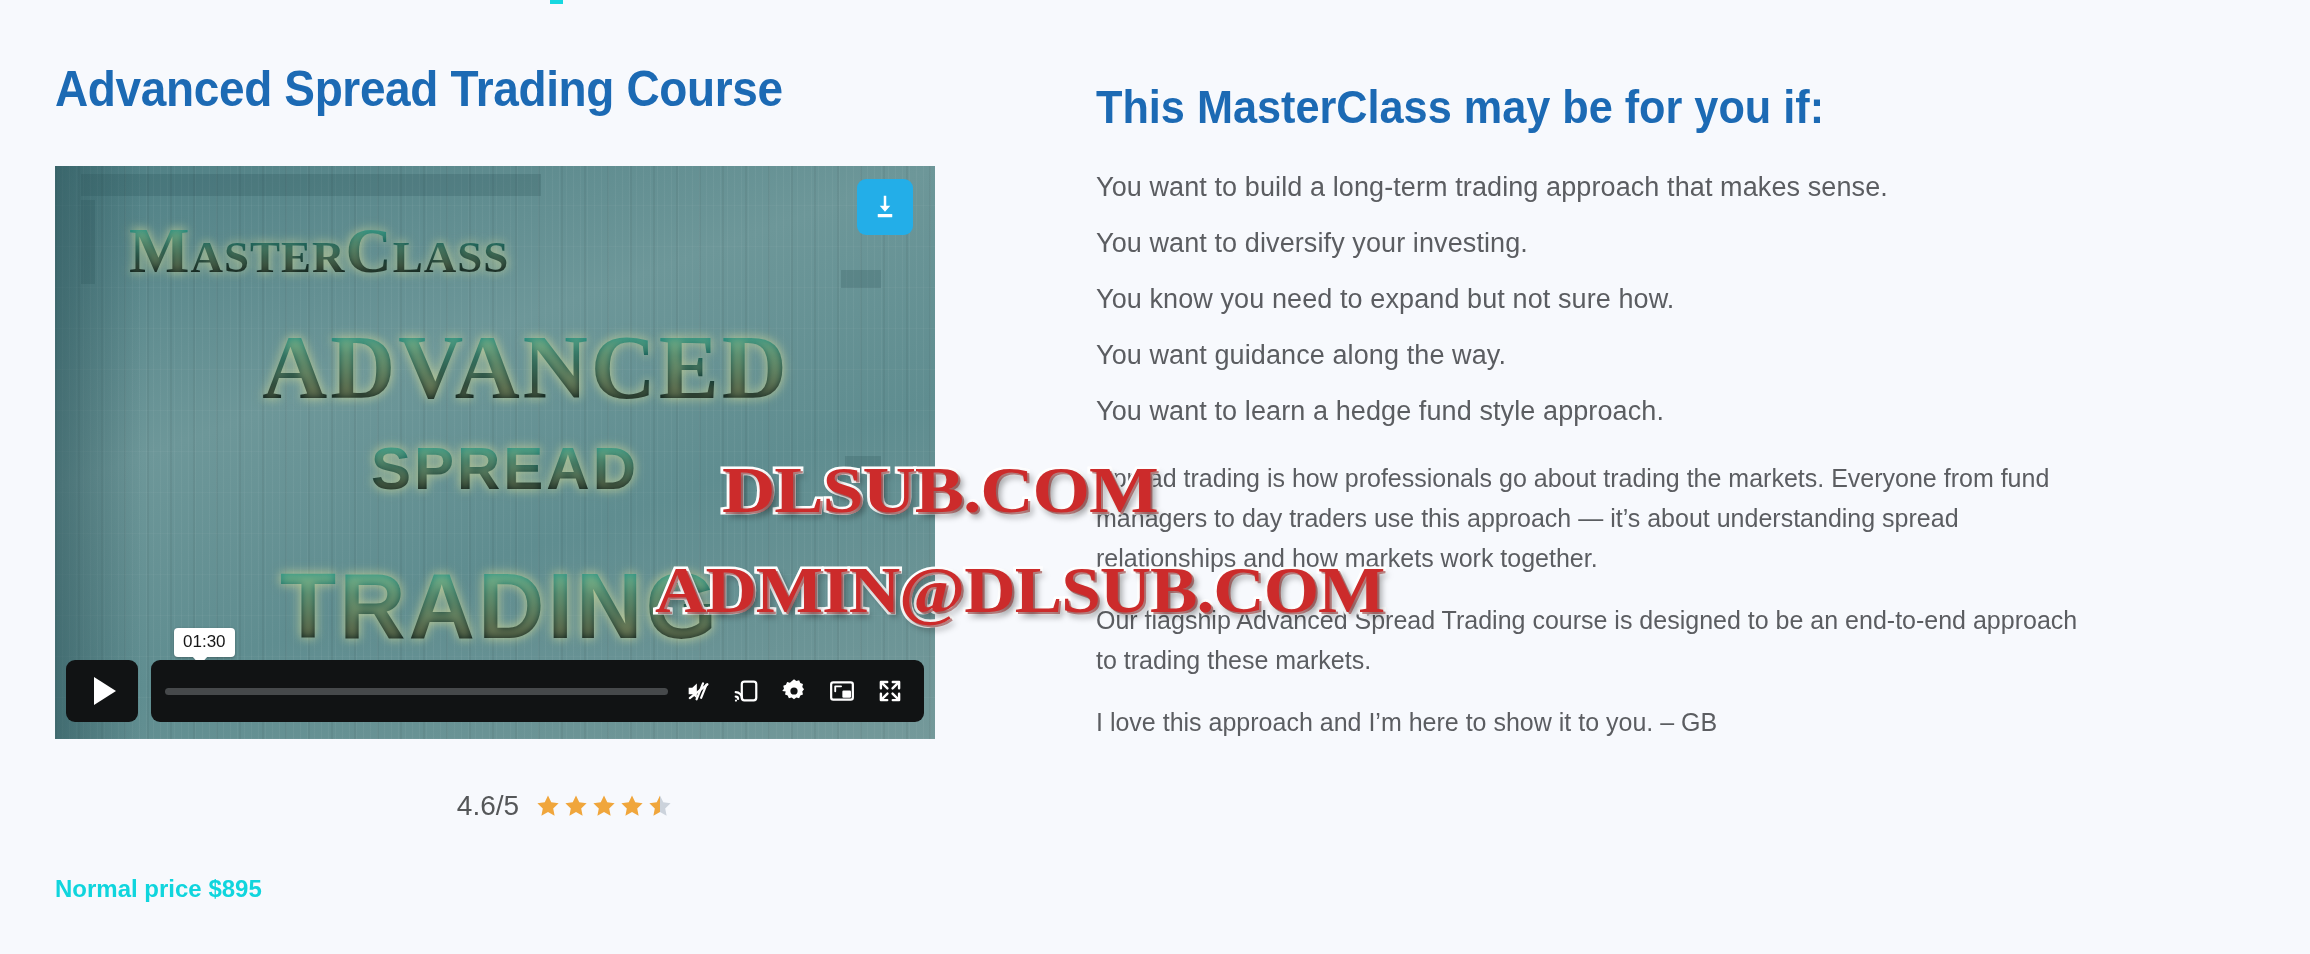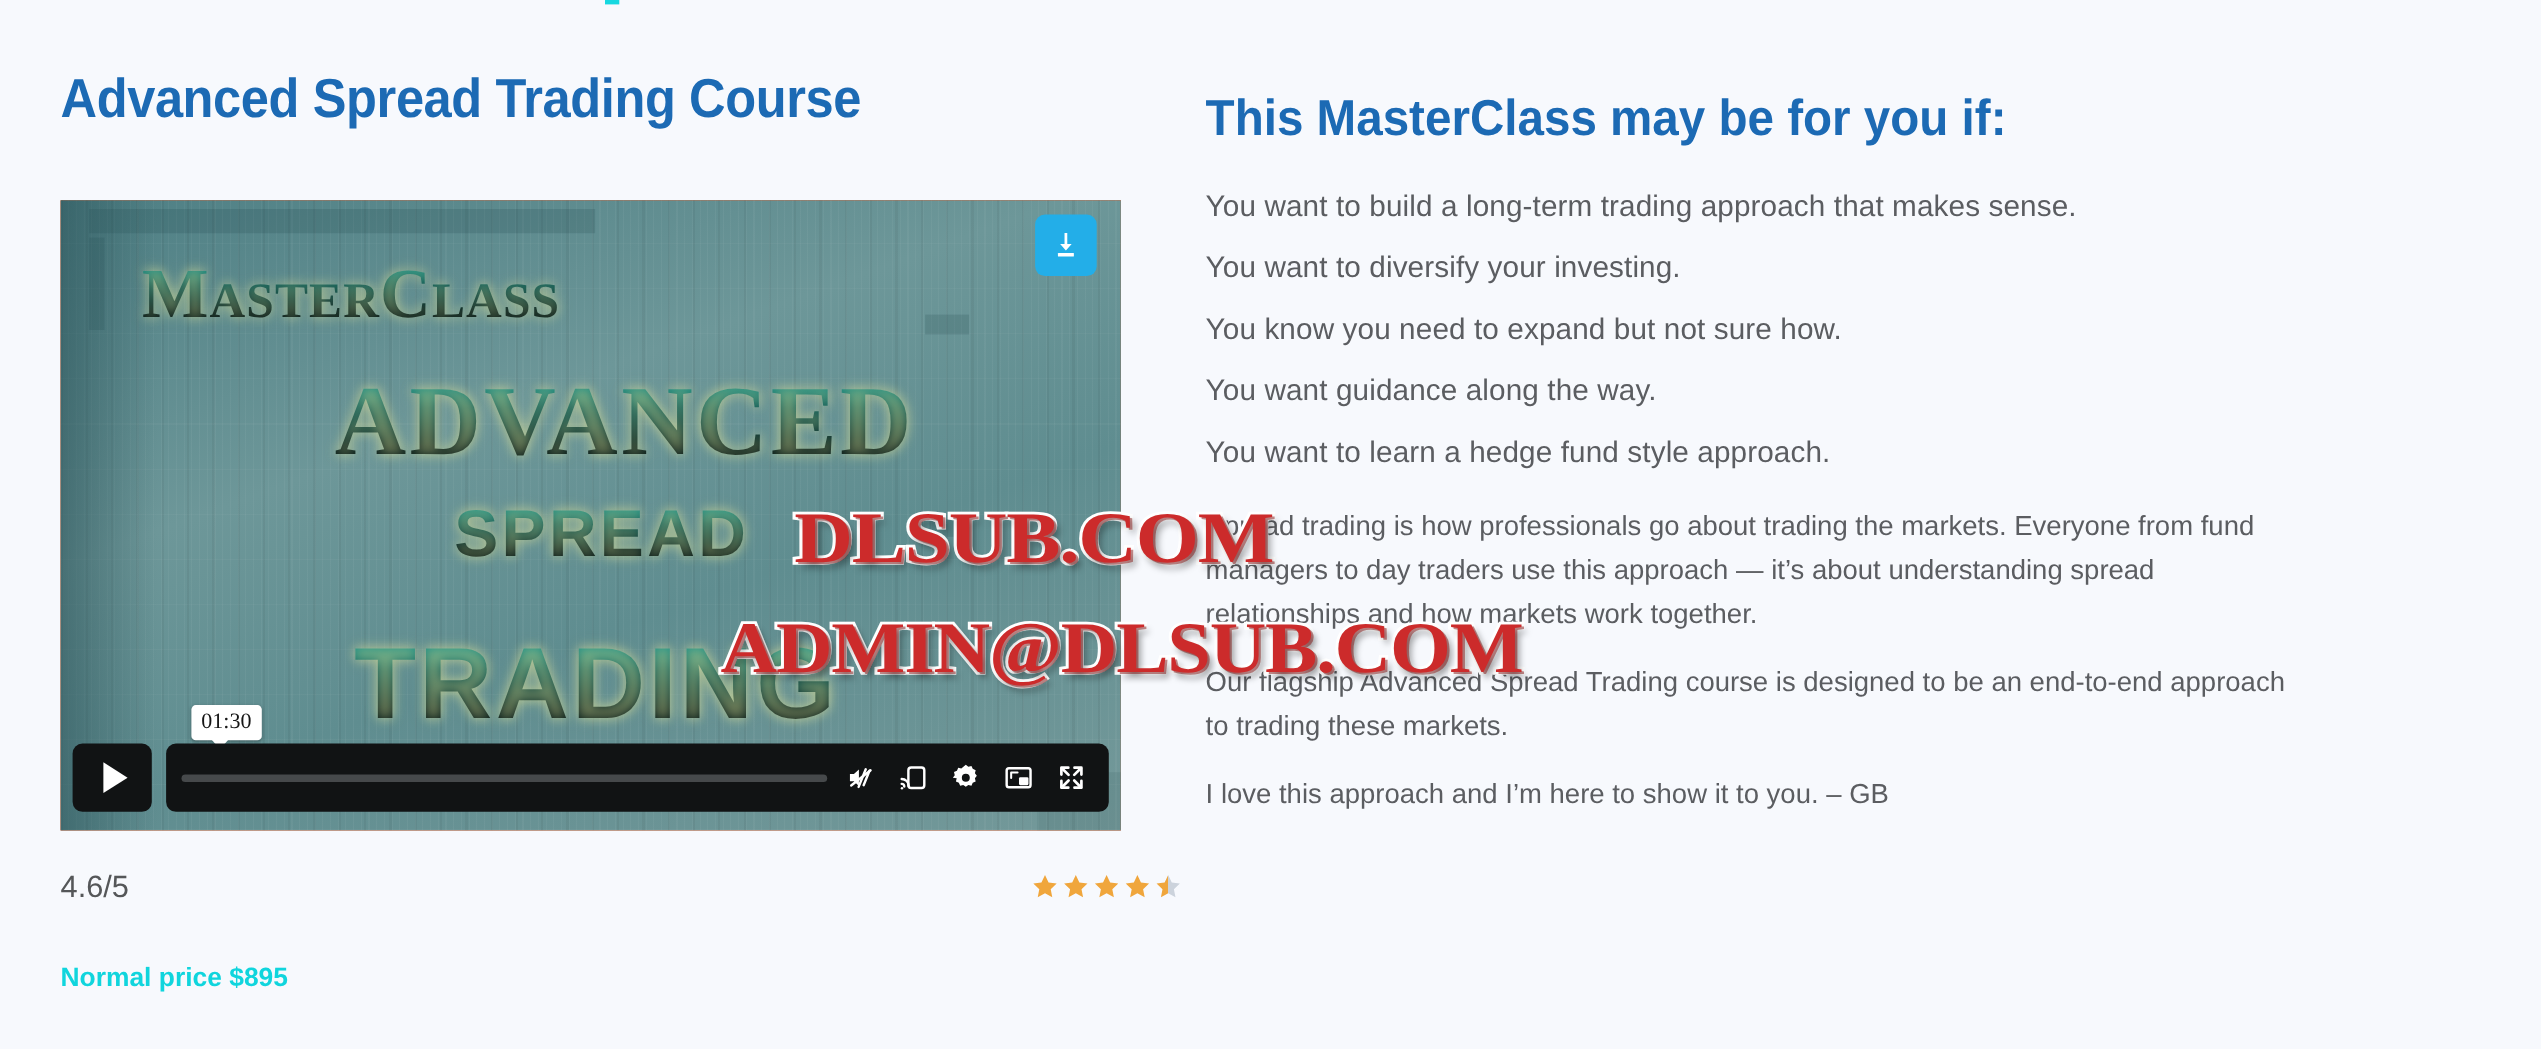--- a/index.html
+++ b/index.html
@@ -50,25 +50,25 @@
     margin: 0;
     transform: scaleX(0.92);
     transform-origin: left center;
     white-space: nowrap;
   }
 
   
   .video-player {
     position: absolute;
     left: 55px;
-    top: 182px;
-    width: 964px;
+    top: 166px;
+    width: 880px;
     height: 573px;
     overflow: hidden;
-    background: #c2410c;
+    background: #a3a3a3;
   }
 
   .video-bg {
     position: absolute;
     inset: 0;
     background:
       repeating-linear-gradient(90deg,
         rgba(255,255,255,0.045) 0px, rgba(255,255,255,0.045) 1px,
         rgba(0,0,0,0.00) 1px, rgba(0,0,0,0.00) 7px),
       repeating-linear-gradient(90deg,
@@ -228,22 +228,22 @@
     justify-content: center;
     cursor: pointer;
   }
 
   .duration-tip {
     position: absolute;
     left: 119px;
     bottom: 82px;
     background: #fff;
     color: #161616;
-    font-size: 20px;
-    font-family: Liberation Serif, serif;
+    font-size: 17px;
+    font-family: Liberation Sans, sans-serif;
     padding: 4px 9px 5px;
     border-radius: 4px;
     box-shadow: 0 1px 3px rgba(0,0,0,0.3);
   }
   .duration-tip::after {
     content: "";
     position: absolute;
     left: 18px;
     bottom: -8px;
     border-left: 8px solid transparent;
@@ -252,21 +252,21 @@
   }
 
   
   .rating-row {
     position: absolute;
     left: 55px;
     top: 790px;
     width: 1020px;
     display: flex;
     align-items: center;
-    justify-content: space-between;
+    justify-content: center;
     gap: 16px;
   }
   .rating-value {
     font-size: 28px;
     color: #555759;
     font-family: "Liberation Sans", sans-serif;
   }
   .stars { display: flex; gap: 2px; }
   .star { width: 26px; height: 26px; display: block; }
 

